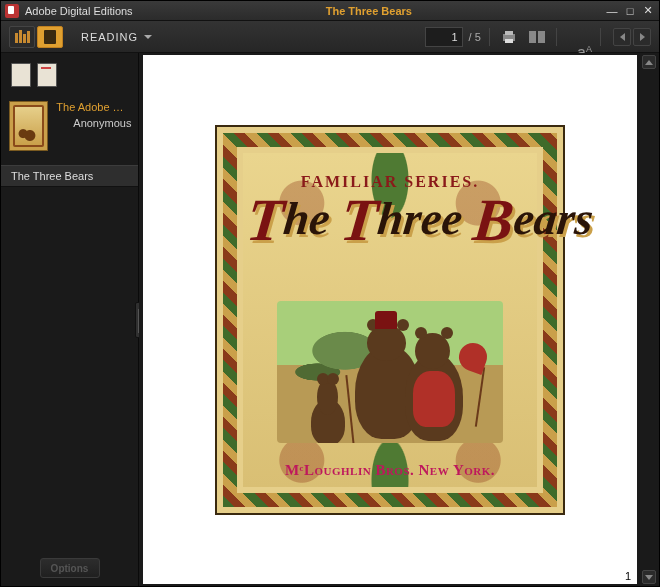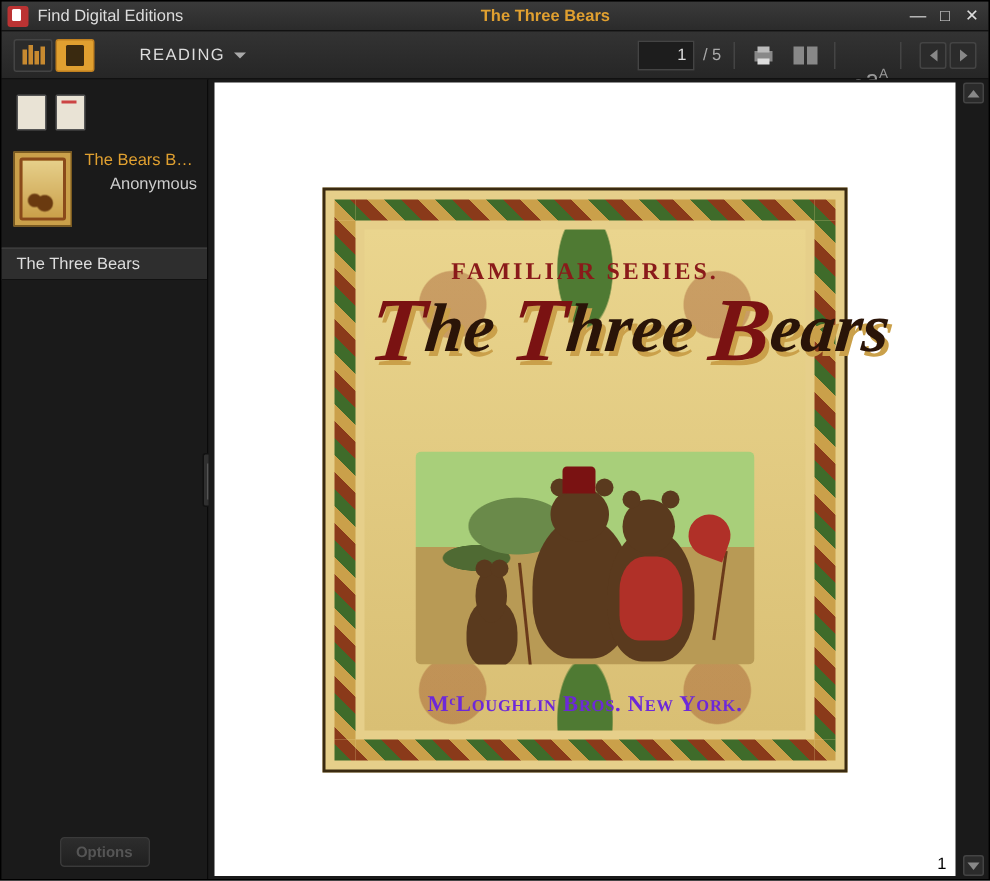--- a/index.html
+++ b/index.html
@@ -58,21 +58,21 @@
     width:26px;height:22px;background:#2b2b2b;border:1px solid #444;border-radius:2px;
     display:flex;align-items:center;justify-content:center;
   }
   .toolbar .view-btn.active { background:#e0a030; border-color:#c08020;}
   .shelf-icon { display:flex; gap:1px; align-items:flex-end;}
   .shelf-icon i{display:block;width:3px;background:#c88a30;}
   .book-icon{width:12px;height:14px;background:#3a2a10;border-radius:1px;}
   .reading-menu {
     display:flex;align-items:center;gap:6px;color:#ddd;font-size:11px;letter-spacing:1px;
     padding:0 8px;height:22px;border-radius:2px;
-    margin-left: 16px;
+    margin-left: 4px;
   }
   .chevron-down{width:0;height:0;border-left:4px solid transparent;border-right:4px solid transparent;border-top:4px solid #aaa;}
   .toolbar .spacer{flex:1;}
   .page-box {
     width:38px;height:20px;background:#1d1d1d;border:1px solid #444;color:#ddd;
     text-align:right;padding:2px 4px;font-size:11px;
   }
   .page-total{color:#aaa;font-size:11px;}
   .tool-icon{
     width:22px;height:20px;display:flex;align-items:center;justify-content:center;
@@ -224,30 +224,30 @@
   .bear .ear.l{top:-26px;left:18%;}
   .bear .ear.r{top:-26px;right:18%;}
   .bear.b2::after{content:"";position:absolute;right:-24px;top:-10px;width:28px;height:28px;background:#b03028;border-radius:50% 50% 0 50%;transform:rotate(20deg);}
   .bear.b2 .stick{position:absolute;right:-18px;top:14px;width:2px;height:60px;background:#6a3a1a;transform:rotate(8deg);}
   .bear.b1 .hat{position:absolute;top:-34px;left:30%;width:22px;height:18px;background:#7a1212;border-radius:3px 3px 0 0;}
   .bear.b1 .cane{position:absolute;left:-6px;top:30px;width:2px;height:70px;background:#6a3a1a;transform:rotate(-6deg);}
   .bear.b2 .jacket{position:absolute;left:8px;top:18px;right:8px;bottom:14px;background:#b03028;border-radius:40% 40% 30% 30%;}
   .cover .publisher{
     position:absolute;left:0;right:0;bottom:34px;text-align:center;
     font-family: Georgia,"Times New Roman",serif;
-    font-size:15px;color:#6d28d9;font-weight:bold;letter-spacing:.5px;
+    font-size:15px;color:#be185d;font-weight:bold;letter-spacing:.5px;
     font-variant: small-caps;
   }
 </style>
 </head>
 <body>
 
 <div class="titlebar">
   <span class="app-icon"></span>
-  <span class="app-name">Find Digital Editions</span>
+  <span class="app-name">Adobe Digital Editions</span>
   <span class="doc-title">The Three Bears</span>
   <div class="win-controls">
     <span>—</span>
     <span>□</span>
     <span>✕</span>
   </div>
 </div>
 
 <div class="toolbar">
   <div class="view-toggle">
@@ -302,21 +302,21 @@
 
 <div class="main">
   <div class="sidebar">
     <div class="tab-strip">
       <div class="tab"></div>
       <div class="tab alt"></div>
     </div>
     <div class="book-entry">
       <div class="thumb"></div>
       <div class="meta">
-        <span class="title">The Bears B…</span>
+        <span class="title">The Adobe B…</span>
         <span class="author">Anonymous</span>
       </div>
     </div>
     <div class="toc-row">
       <span>The Three Bears</span>
     </div>
     <div class="bottom">
       <div class="disabled-btn">
         <span>Options</span>
       </div>

